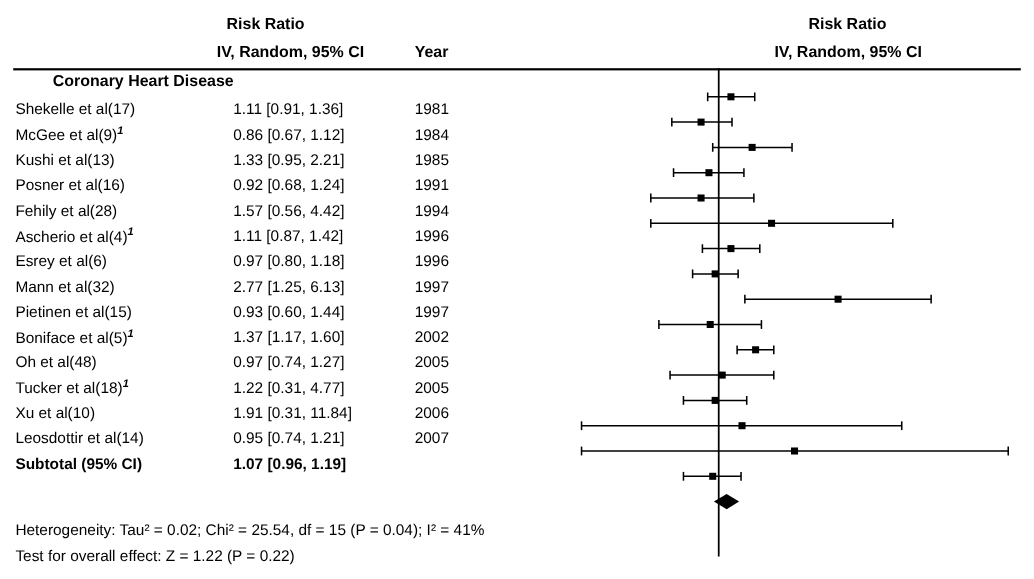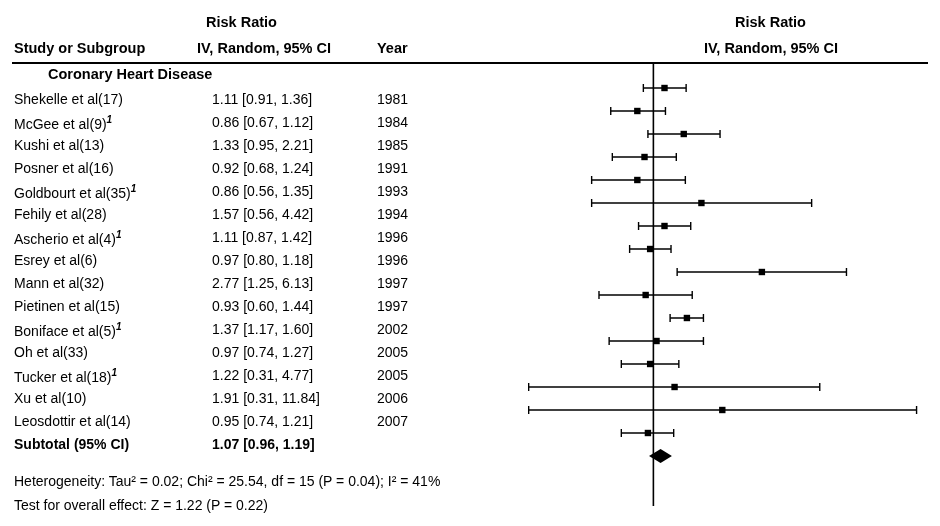--- a/index.html
+++ b/index.html
@@ -114,21 +114,20 @@
   .foot-het { top: 473px; }
   .foot-test { top: 497px; }
 </style>
 </head>
 <body>
 
 <div id="root">
 
   <div class="hdr hdr-left-title">Risk Ratio</div>
   <div class="hdr hdr-left-sub">IV, Random, 95% CI</div>
-  <div class="hdr hdr-study">Study or Subgroup</div>
   <div class="hdr hdr-year">Year</div>
   <div class="hdr hdr-right-title">Risk Ratio</div>
   <div class="hdr hdr-right-sub">IV, Random, 95% CI</div>
 
   <div class="rule"></div>
 
   <div class="group-title">Coronary Heart Disease</div>
 
   <div class="rows" id="rows">
       <div class="row">
@@ -145,25 +144,20 @@
         <div class="label">Kushi et al(13)</div>
         <div class="effect">1.33 [0.95, 2.21]</div>
         <div class="year">1985</div>
       </div>
       <div class="row">
         <div class="label">Posner et al(16)</div>
         <div class="effect">0.92 [0.68, 1.24]</div>
         <div class="year">1991</div>
       </div>
       <div class="row">
-        <div class="label">Goldbourt et al(35)<span class="sup">1</span></div>
-        <div class="effect">0.86 [0.56, 1.35]</div>
-        <div class="year">1993</div>
-      </div>
-      <div class="row">
         <div class="label">Fehily et al(28)</div>
         <div class="effect">1.57 [0.56, 4.42]</div>
         <div class="year">1994</div>
       </div>
       <div class="row">
         <div class="label">Ascherio et al(4)<span class="sup">1</span></div>
         <div class="effect">1.11 [0.87, 1.42]</div>
         <div class="year">1996</div>
       </div>
       <div class="row">
@@ -180,21 +174,21 @@
         <div class="label">Pietinen et al(15)</div>
         <div class="effect">0.93 [0.60, 1.44]</div>
         <div class="year">1997</div>
       </div>
       <div class="row">
         <div class="label">Boniface et al(5)<span class="sup">1</span></div>
         <div class="effect">1.37 [1.17, 1.60]</div>
         <div class="year">2002</div>
       </div>
       <div class="row">
-        <div class="label">Oh et al(33)</div>
+        <div class="label">Oh et al(48)</div>
         <div class="effect">0.97 [0.74, 1.27]</div>
         <div class="year">2005</div>
       </div>
       <div class="row">
         <div class="label">Tucker et al(18)<span class="sup">1</span></div>
         <div class="effect">1.22 [0.31, 4.77]</div>
         <div class="year">2005</div>
       </div>
       <div class="row">
         <div class="label">Xu et al(10)</div>

